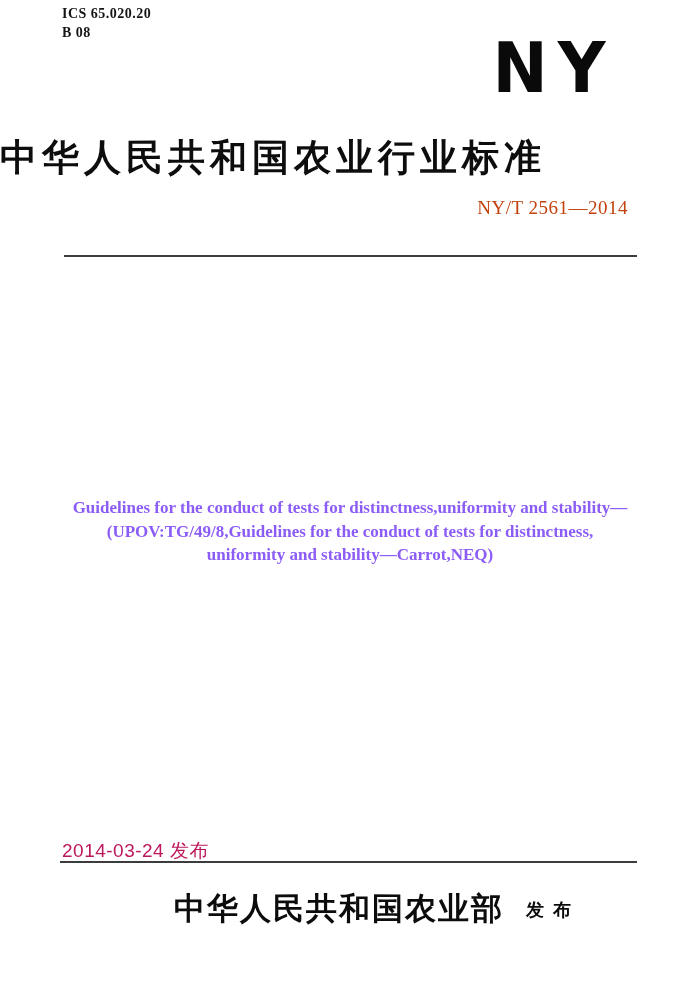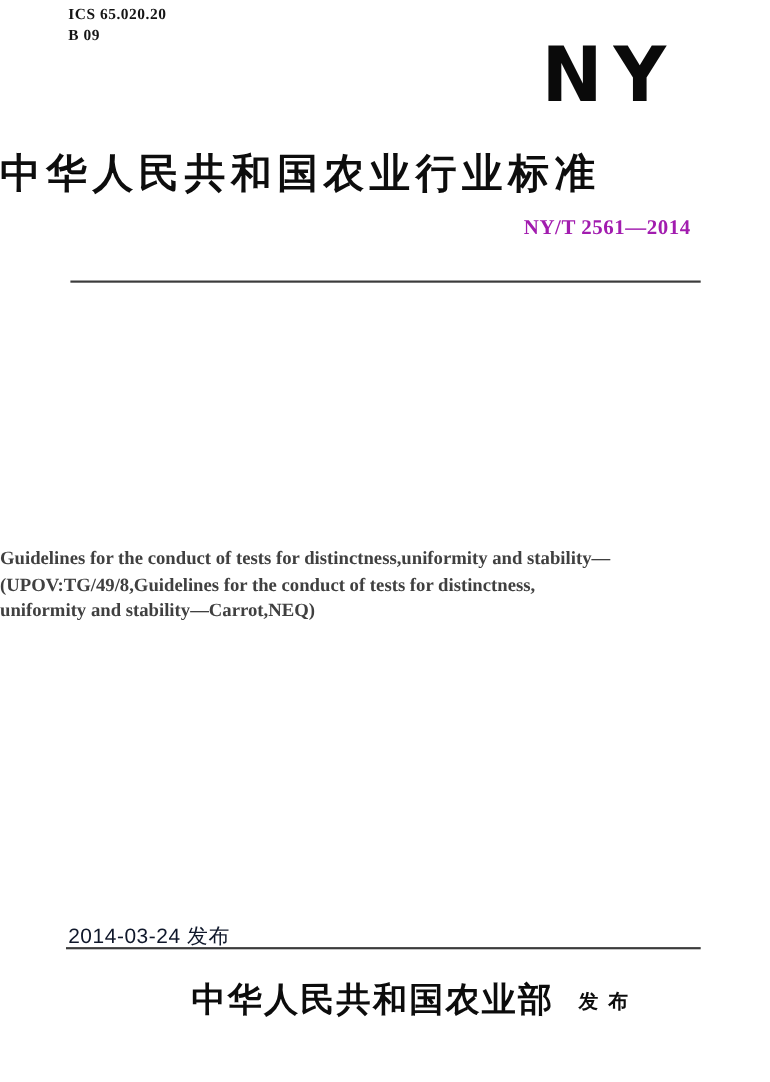--- a/index.html
+++ b/index.html
@@ -57,24 +57,24 @@
     line-height: 44px;
     letter-spacing: 5px;
     color: #0d0d0d;
     white-space: nowrap;
   }
   .std-number {
     position: absolute;
     right: 72px;
     top: 197px;
     font-family: "Liberation Serif", serif;
-    font-weight: bold;
+    font-weight: normal;
     font-size: 19px;
     letter-spacing: 0.5px;
-    color: #a21caf;
+    color: #c2410c;
   }
   .rule {
     position: absolute;
     height: 2px;
     background: #3c3c3c;
   }
   .rule-top {
     left: 64px;
     top: 255px;
     width: 573px;
@@ -93,44 +93,44 @@
     letter-spacing: 1px;
     color: #0d0d0d;
     white-space: nowrap;
   }
   
   .en-title {
     position: absolute;
     left: 0;
     top: 496px;
     width: 100%;
-    text-align: left;
+    text-align: center;
     font-family: "Liberation Serif", serif;
     font-weight: bold;
     font-size: 17px;
     line-height: 23.5px;
-    color: #404040;
+    color: #8b5cf6;
     white-space: nowrap;
   }
   .en-title .latin {
     font-style: italic;
   }
   
   .date-row {
     position: absolute;
     left: 62px;
     right: 63px;
     top: 838px;
     display: flex;
     justify-content: space-between;
     font-family: "Liberation Sans", "DejaVu Sans", sans-serif;
     font-size: 19px;
     font-weight: 500;
     letter-spacing: 0.5px;
-    color: #0f172a;
+    color: #be185d;
   }
   .rule-bottom {
     left: 60px;
     top: 861px;
     width: 577px;
   }
   .publisher-row {
     position: absolute;
     left: 0;
     top: 888px;
@@ -156,21 +156,21 @@
     vertical-align: 3px;
   }
 </style>
 </head>
 <body>
 
 <div class="page">
 
   <div class="ics-block">
     <div>ICS 65.020.20</div>
-    <div>B 09</div>
+    <div>B 08</div>
   </div>
 
   <div class="ny-logo">NY</div>
 
   <h1 class="std-title">中华人民共和国农业行业标准</h1>
 
   <div class="std-number">NY/T 2561—2014</div>
 
   <div class="rule rule-top"></div>
 

